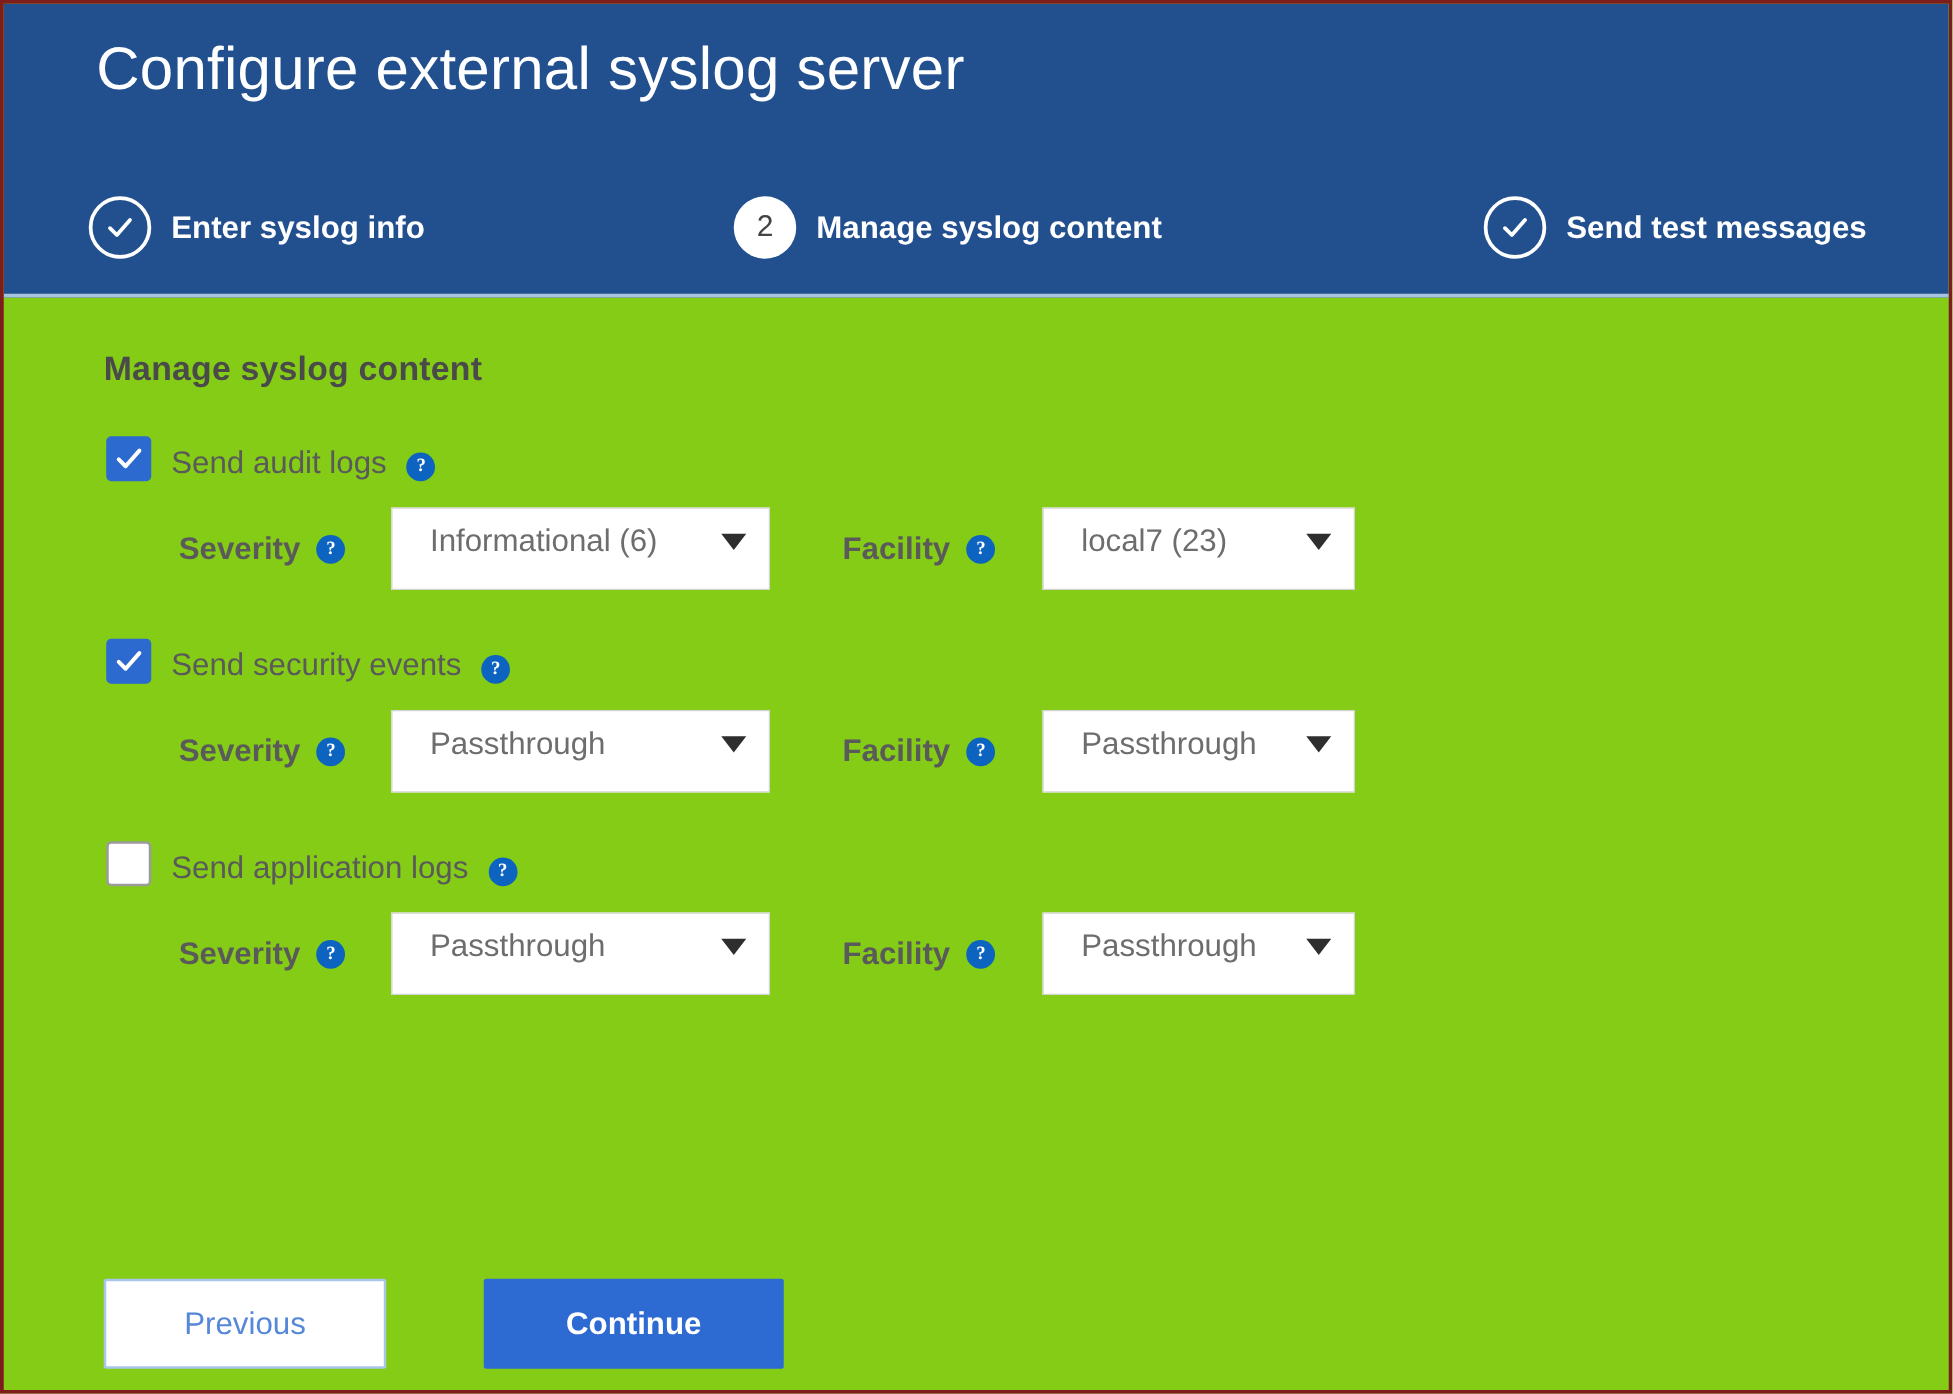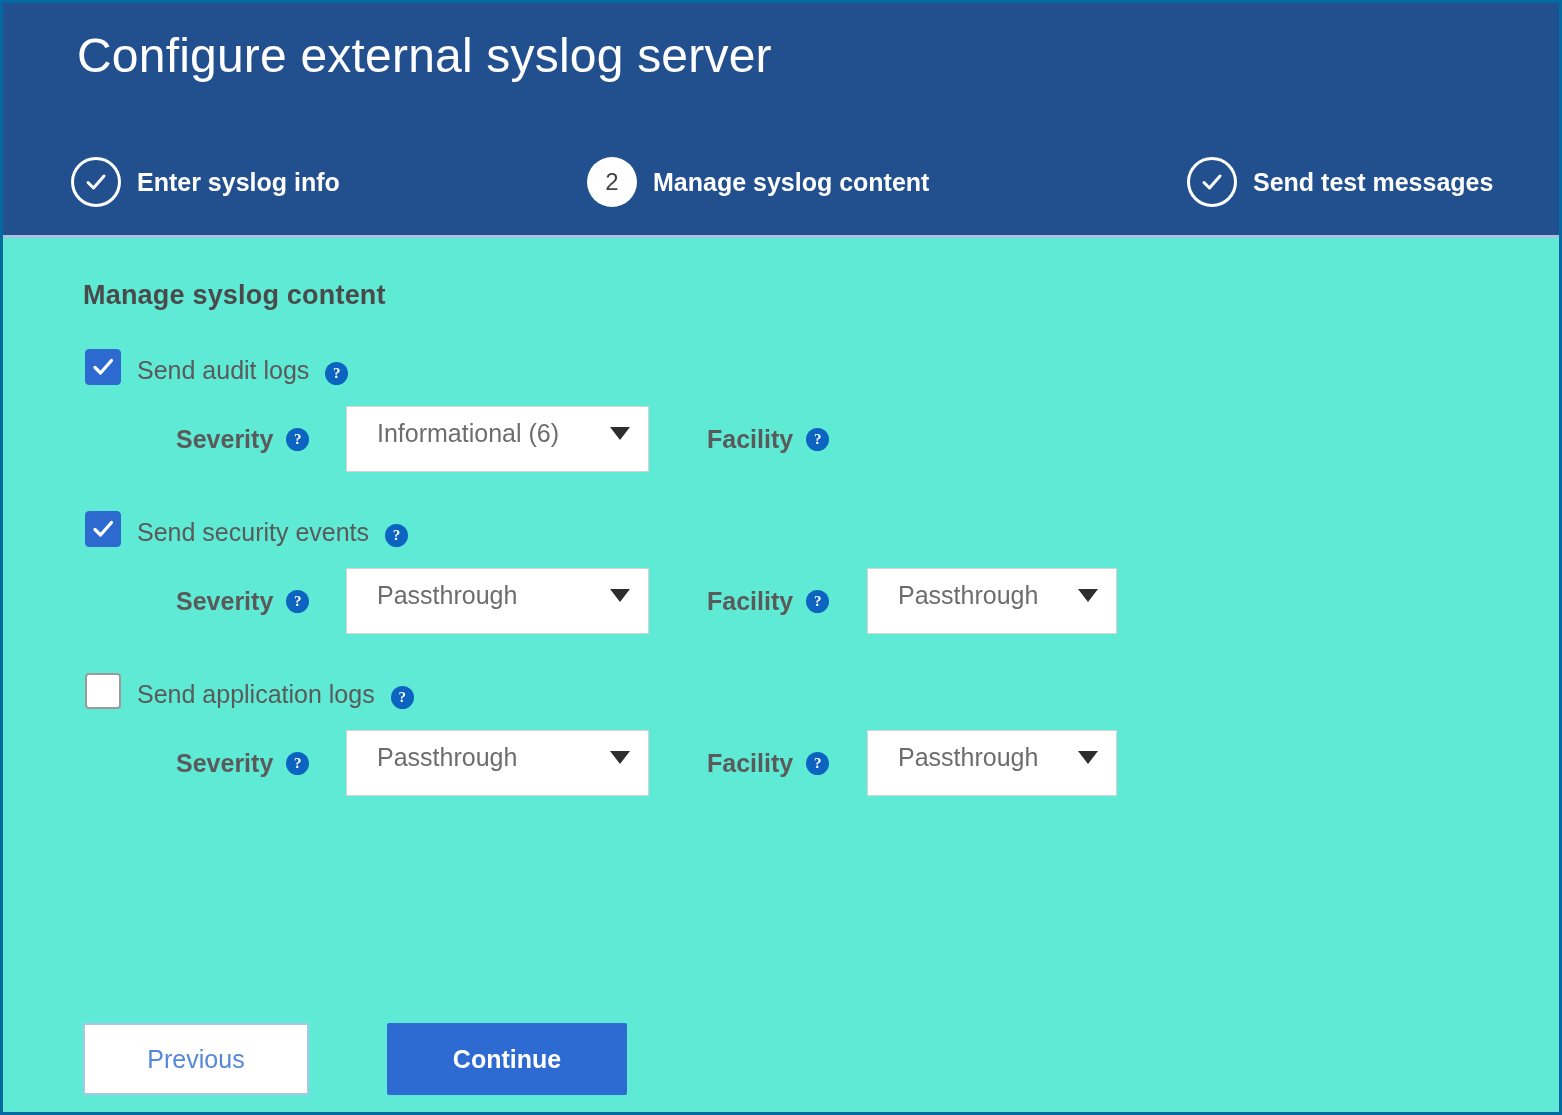--- a/index.html
+++ b/index.html
@@ -8,22 +8,22 @@
     background: #ffffff;
   }
   body {
     font-family: "Liberation Sans", sans-serif;
   }
   .page {
     position: relative;
     width: 1562px;
     height: 1115px;
     box-sizing: border-box;
-    border: 3px solid #0369a1;
-    background: #5eead4;
+    border: 3px solid #7f1d1d;
+    background: #84cc16;
     overflow: hidden;
   }
 
   
   .wizard-header {
     background: #22508f;
     height: 235px;
     box-sizing: border-box;
     padding: 0;
     position: relative;
@@ -163,21 +163,21 @@
     font-size: 25px;
     font-weight: 700;
     color: #5a5a5a;
     white-space: nowrap;
   }
   .field-label-wrap {
     display: flex;
     align-items: center;
     gap: 13px;
   }
-  .sev-label-wrap { width: 170px; margin-left: 33px; }
+  .sev-label-wrap { width: 170px; }
   .fac-label-wrap { width: 160px; }
 
   .select-box {
     height: 66px;
     box-sizing: border-box;
     border: 1px solid #d4d4d4;
     background: #ffffff;
     display: flex;
     align-items: center;
     justify-content: space-between;
@@ -291,20 +291,24 @@
         <div class="select-box select-severity">
           <span class="select-value">Informational (6)</span>
           <span class="caret"></span>
         </div>
 
         <div class="facility-cell">
           <div class="field-label-wrap fac-label-wrap">
             <span class="field-label">Facility</span>
             <span class="help-icon">?</span>
           </div>
+          <div class="select-box select-facility">
+            <span class="select-value">local7 (23)</span>
+            <span class="caret"></span>
+          </div>
         </div>
       </div>
     </div>
 
     <div class="group">
       <div class="check-row">
         <div class="checkbox checked">
           <svg width="26" height="26" viewBox="0 0 26 26" aria-hidden="true">
             <path d="M5 13.5 L10.5 19 L21.5 6.5" fill="none" stroke="#ffffff" stroke-width="3.2" stroke-linecap="round" stroke-linejoin="round"></path>
           </svg>

